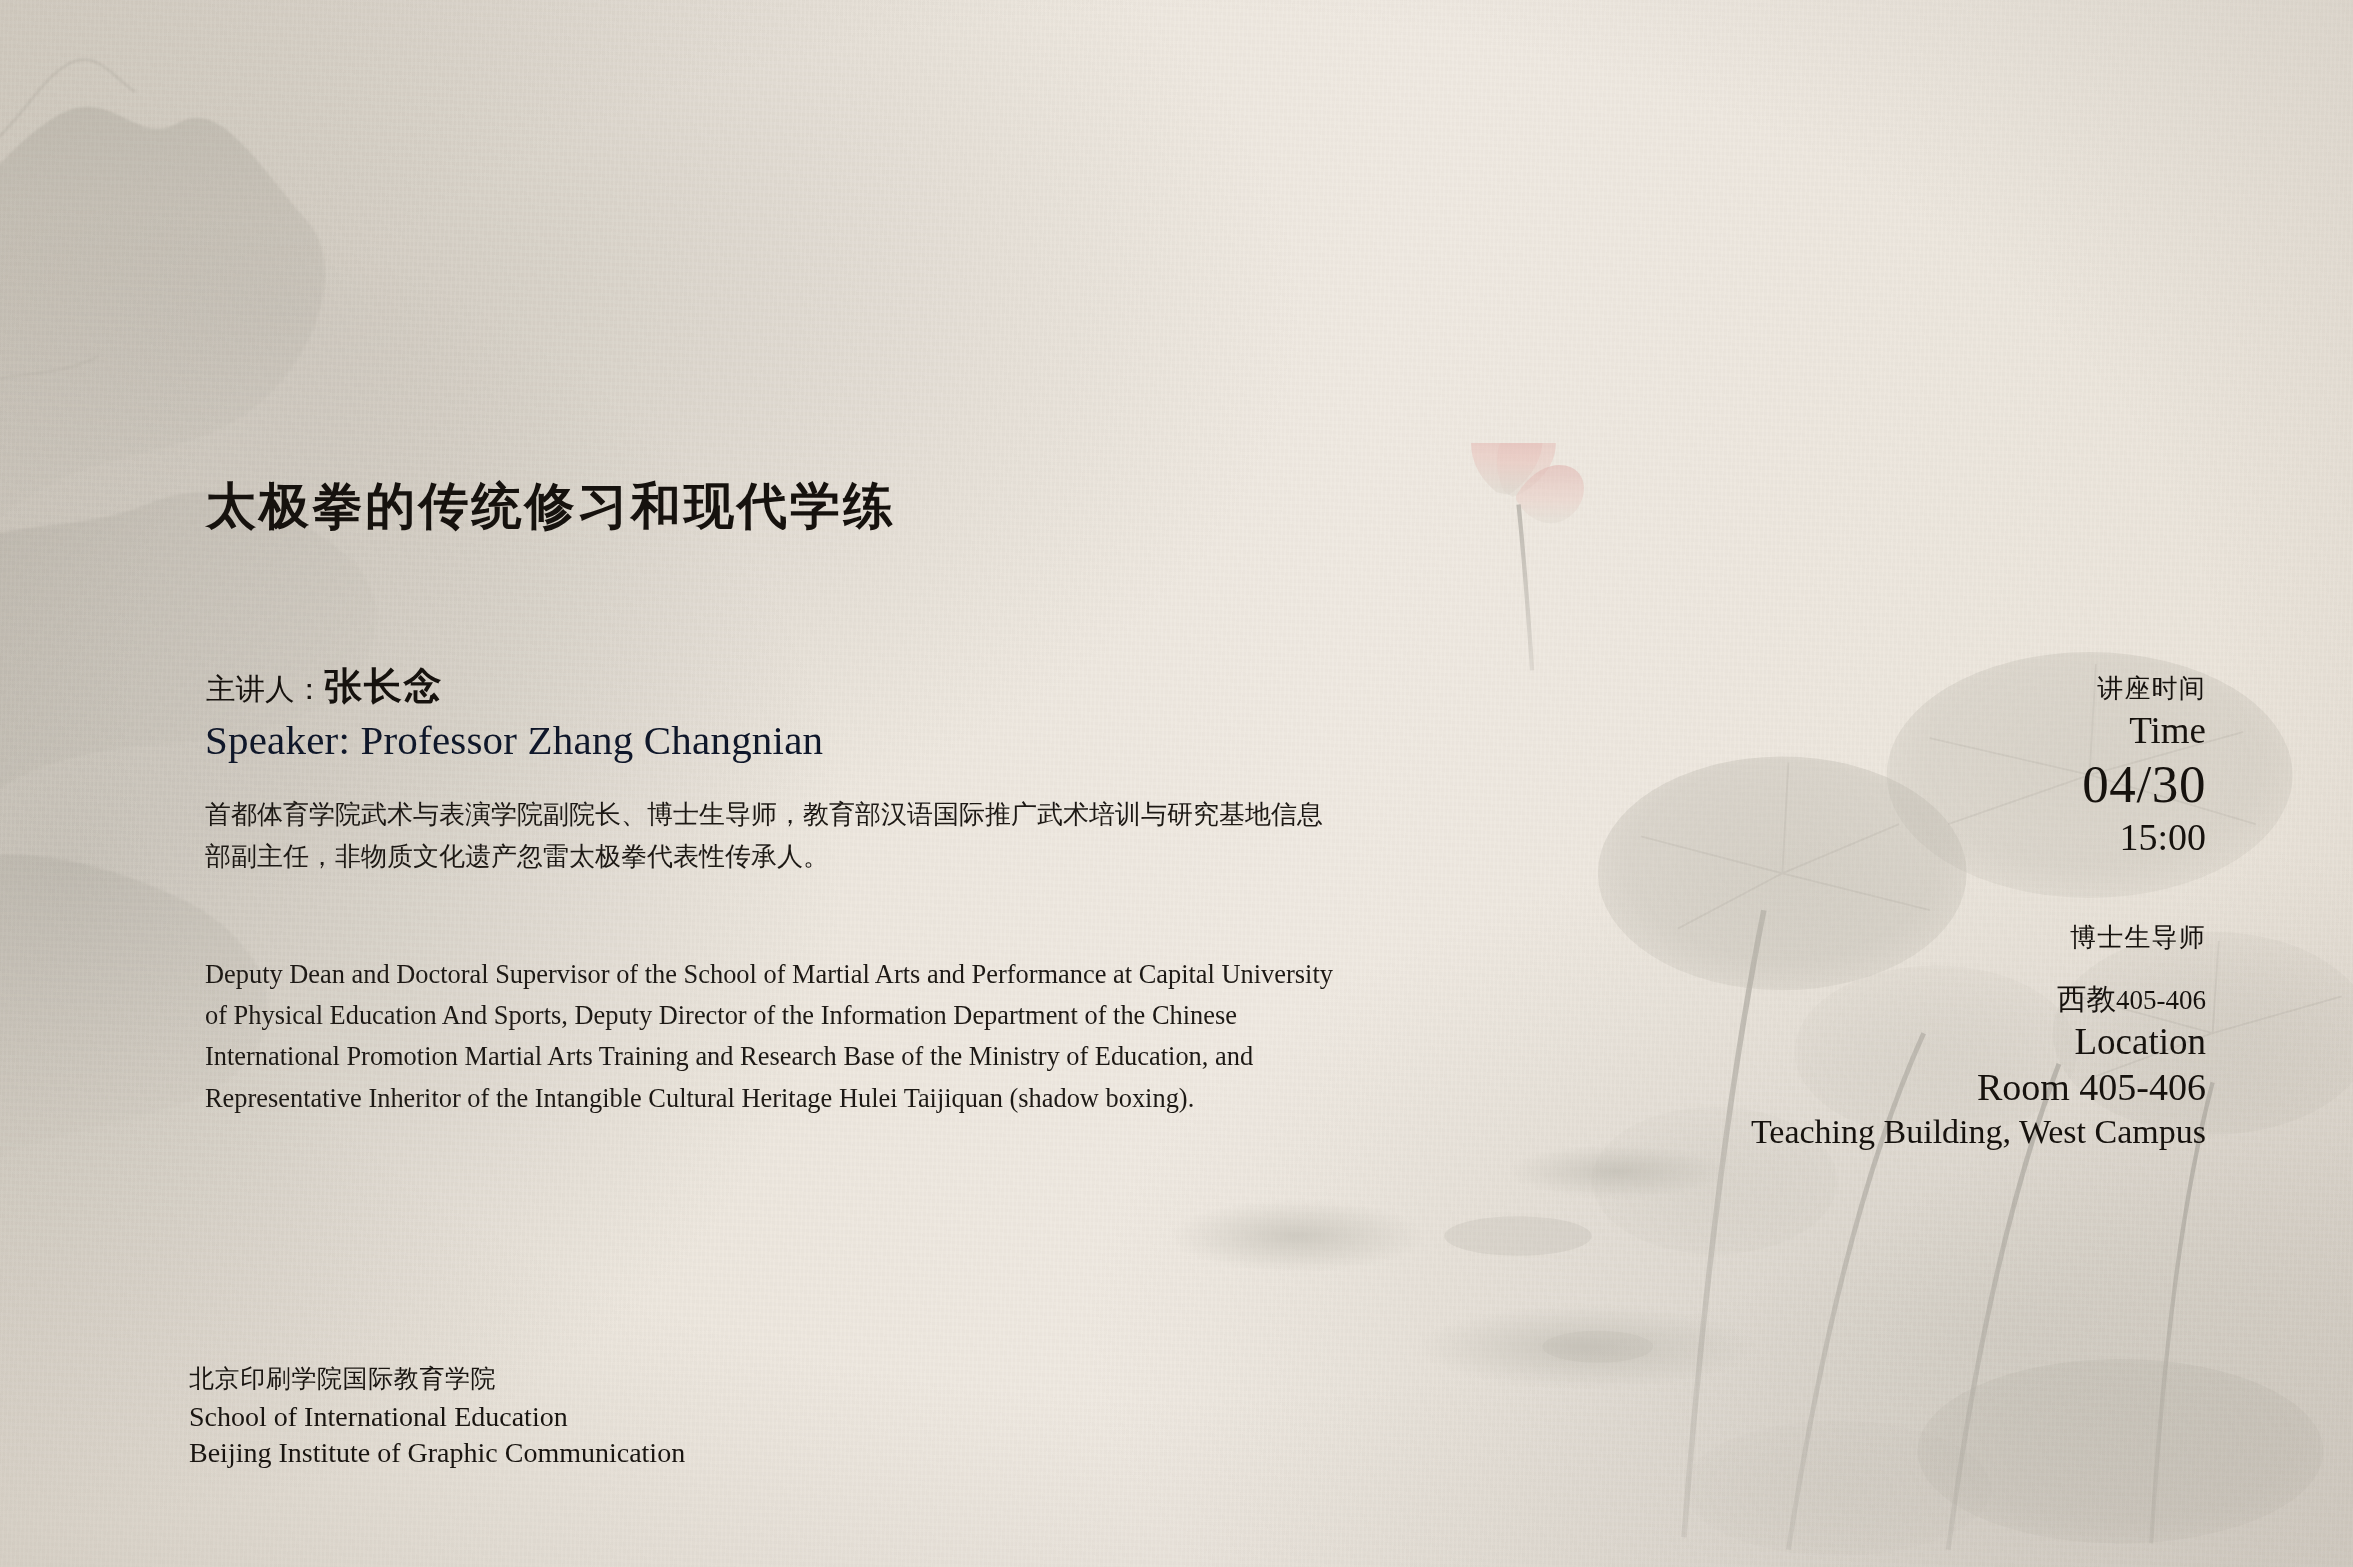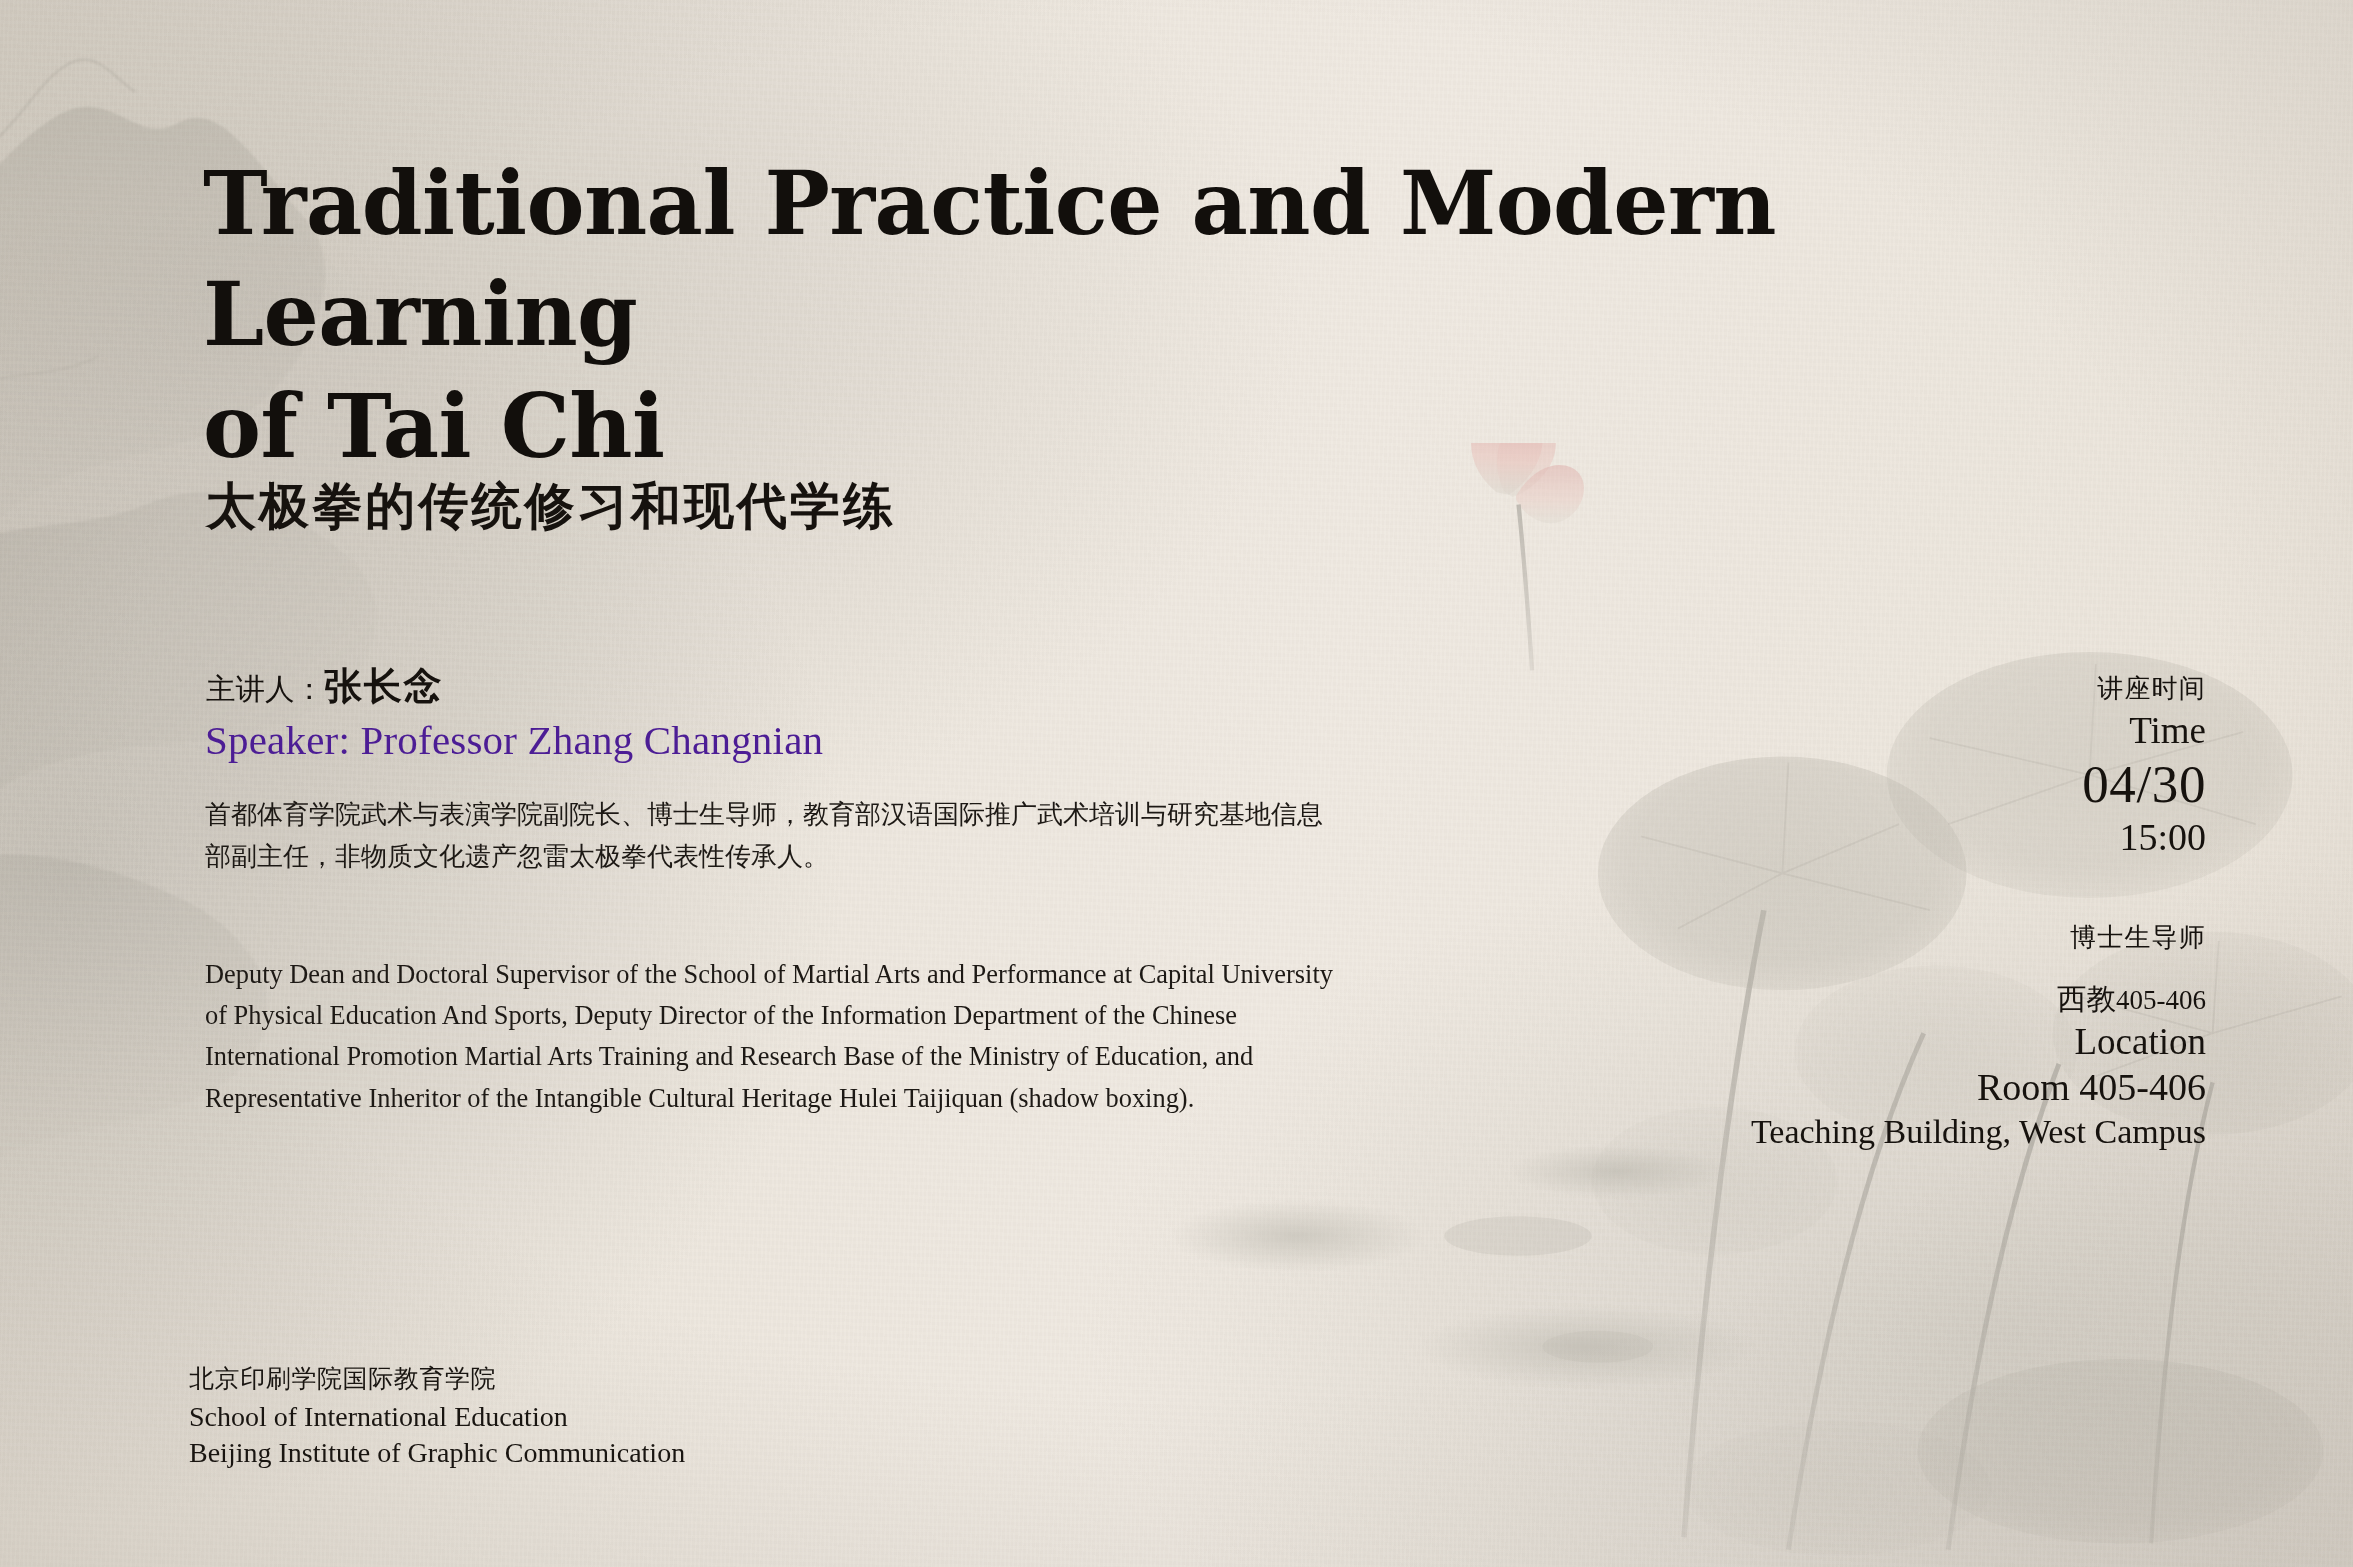--- a/index.html
+++ b/index.html
@@ -103,21 +103,21 @@
     font-size: 38px;
     font-weight: 700;
     letter-spacing: 1.8px;
   }
   .speaker-en {
     position: absolute;
     left: 205px;
     top: 716px;
     font-size: 41px;
     letter-spacing: 0.2px;
-    color: #4c1d95;
+    color: #0f172a;
   }
 
   .bio-cn {
     position: absolute;
     left: 205px;
     top: 793px;
     width: 1131px;
     font-family: "DejaVu Sans", "Liberation Sans", sans-serif;
     font-size: 26px;
     line-height: 1.62;
@@ -280,24 +280,20 @@
       <path d="M1130,540 L870,480 M1130,540 L900,620 M1130,540 L1380,470 M1130,540 L1400,620 M1130,540 L1140,360"></path>
       <path d="M1330,960 L1110,900 M1330,960 L1140,1030 M1330,960 L1540,900 M1330,960 L1340,810"></path>
     </g>
 
     <ellipse cx="200" cy="1290" rx="120" ry="32" fill="#a8a59b" opacity="0.30"></ellipse>
     <ellipse cx="330" cy="1470" rx="90" ry="26" fill="#a8a59b" opacity="0.22"></ellipse>
   </svg>
 
   <div class="vignette"></div>
 
-  <div class="title-en">
-    <div>Traditional Practice and Modern Learning</div>
-    <div>of  Tai Chi</div>
-  </div>
 
   <div class="title-cn">太极拳的传统修习和现代学练</div>
 
   <div class="speaker-cn">
     <span>主讲人：</span><span class="nm">张长念</span>
   </div>
 
   <div class="speaker-en">Speaker: Professor Zhang Changnian</div>
 
   <div class="bio-cn">首都体育学院武术与表演学院副院长、博士生导师，教育部汉语国际推广武术培训与研究基地信息部副主任，非物质文化遗产忽雷太极拳代表性传承人。</div>

